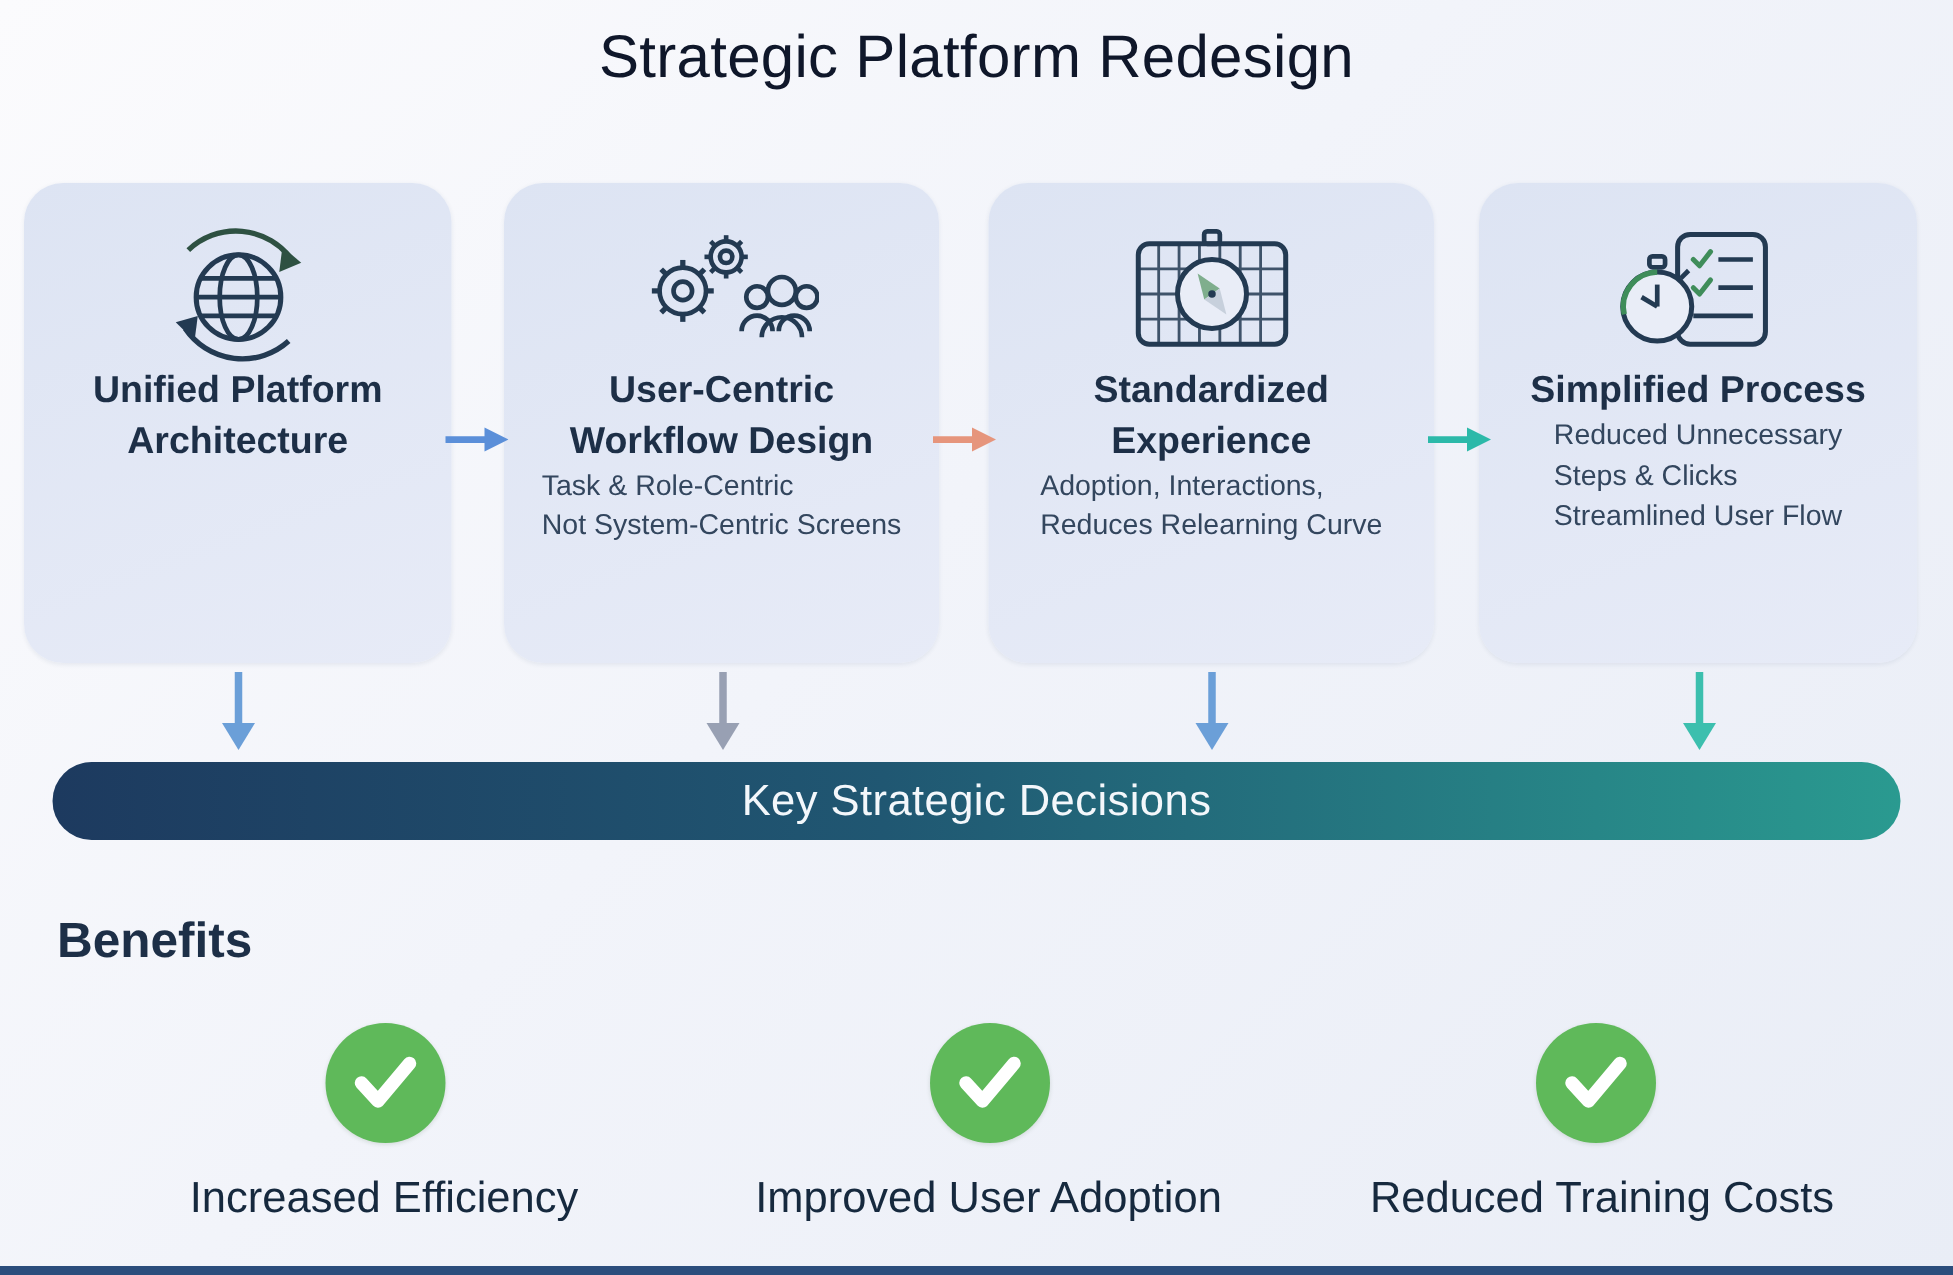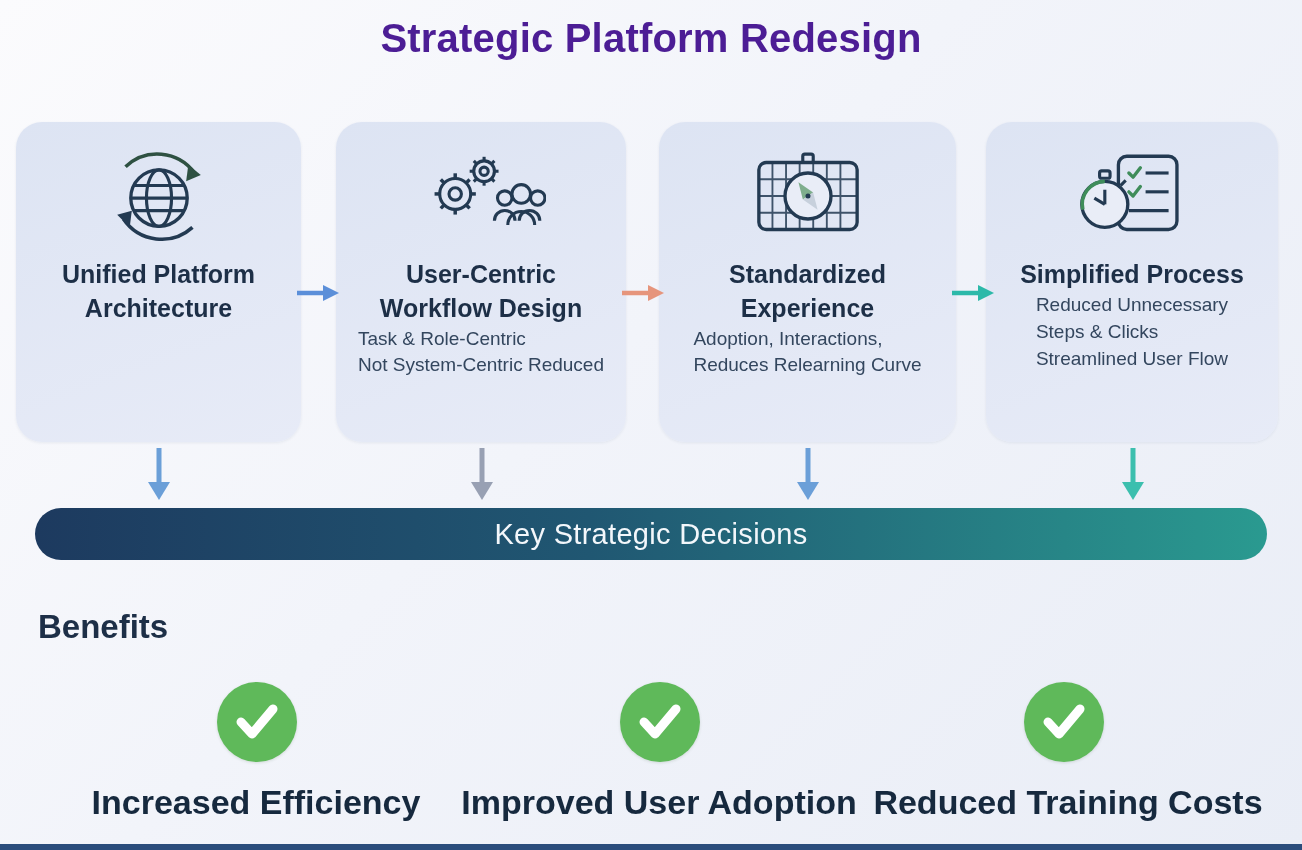--- a/index.html
+++ b/index.html
@@ -7,38 +7,38 @@
   body {
     font-family:"Liberation Sans","DejaVu Sans",sans-serif;
     position:relative;
     width:1302px; height:850px;
     background:linear-gradient(135deg,#fbfbfd 0%,#f2f4fa 45%,#e9edf6 100%);
     overflow:hidden;
     color:#1d2f47;
   }
   .title {
     position:absolute; top:16px; left:0; width:100%;
-    text-align:center; font-size:40px; font-weight:700;
-    color:#4c1d95; letter-spacing:.2px;
+    text-align:center; font-size:40px; font-weight:400;
+    color:#0f172a; letter-spacing:.2px;
   }
   .card {
     position:absolute; top:122px; height:320px;
     background:linear-gradient(160deg,#dde4f3 0%,#e7ebf7 100%);
     border-radius:26px;
     box-shadow:0 1px 3px rgba(40,60,100,.08);
     display:flex; flex-direction:column; align-items:center;
     padding:26px 10px 0 10px;
   }
   .card-1 { left:16px;  width:285px; }
   .card-2 { left:336px; width:290px; }
   .card-3 { left:659px; width:297px; }
   .card-4 { left:986px; width:292px; }
   .card-icon { height:96px; display:flex; align-items:center; justify-content:center; }
   .card-title {
-    margin-top:14px; font-size:25px; font-weight:700; color:#1d2f47;
+    font-size:25px; font-weight:700; color:#1d2f47;
     text-align:center; line-height:1.35; max-width:250px;
   }
   .card-lines { font-size:19px; color:#33465e; text-align:left; line-height:1.42; }
   .card-lines.spaced div { margin-bottom:9px; }
   .h-arrow { position:absolute; top:283px; }
   .h-arrow-1 { left:297px; }
   .h-arrow-2 { left:622px; }
   .h-arrow-3 { left:952px; }
   .v-arrow { position:absolute; top:448px; }
   .v-arrow-1 { left:146px; }
@@ -60,21 +60,21 @@
     position:absolute; top:682px; width:80px; height:80px; border-radius:50%;
     background:#5fb95a;
     display:flex; align-items:center; justify-content:center;
     box-shadow:0 1px 3px rgba(40,80,40,.15);
   }
   .benefit-circle-1 { left:217px; }
   .benefit-circle-2 { left:620px; }
   .benefit-circle-3 { left:1024px; }
   .benefit-label {
     position:absolute; top:783px; transform:translateX(-50%);
-    font-size:34px; font-weight:700; color:#16293e; white-space:nowrap;
+    font-size:29px; font-weight:400; color:#16293e; white-space:nowrap;
   }
   .benefit-label-1 { left:256px; }
   .benefit-label-2 { left:659px; }
   .benefit-label-3 { left:1068px; }
   .bottom-bar {
     position:absolute; bottom:0; left:0; width:100%; height:6px;
     background:#2b4d7c;
   }
 </style>
 </head>
@@ -130,21 +130,21 @@
       <circle cx="118" cy="46" r="7"></circle>
       <circle cx="102" cy="42" r="9"></circle>
       <path d="M76 68 a 10 10 0 0 1 20 0"></path>
       <path d="M108 68 a 10 10 0 0 1 20 0" transform="translate(-8 0)"></path>
       <path d="M89 72 a 13 13 0 0 1 26 0"></path>
     </svg>
   </div>
   <div class="card-title">User-Centric Workflow Design</div>
   <div class="card-lines">
     <div>Task &amp; Role-Centric</div>
-    <div>Not System-Centric Reduced</div>
+    <div>Not System-Centric Screens</div>
   </div>
 </div>
 
 <div class="card card-3">
   <div class="card-icon">
     <svg width="118" height="92" viewBox="0 0 112 88" fill="none">
       <rect x="51" y="4" width="10" height="8" rx="2" stroke="#233a52" stroke-width="3"></rect>
       <rect x="9" y="12" width="94" height="64" rx="7" stroke="#233a52" stroke-width="3.2"></rect>
       <g stroke="#233a52" stroke-width="1.8" opacity="0.85">
         <line x1="22" y1="12" x2="22" y2="76"></line>

